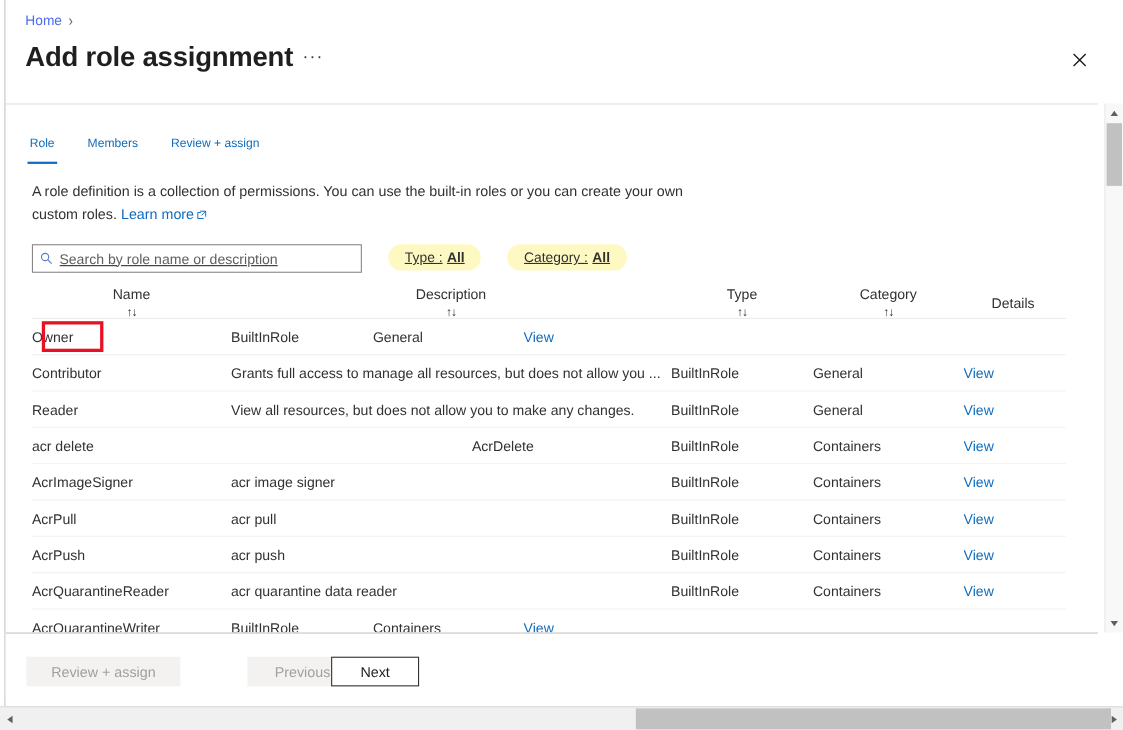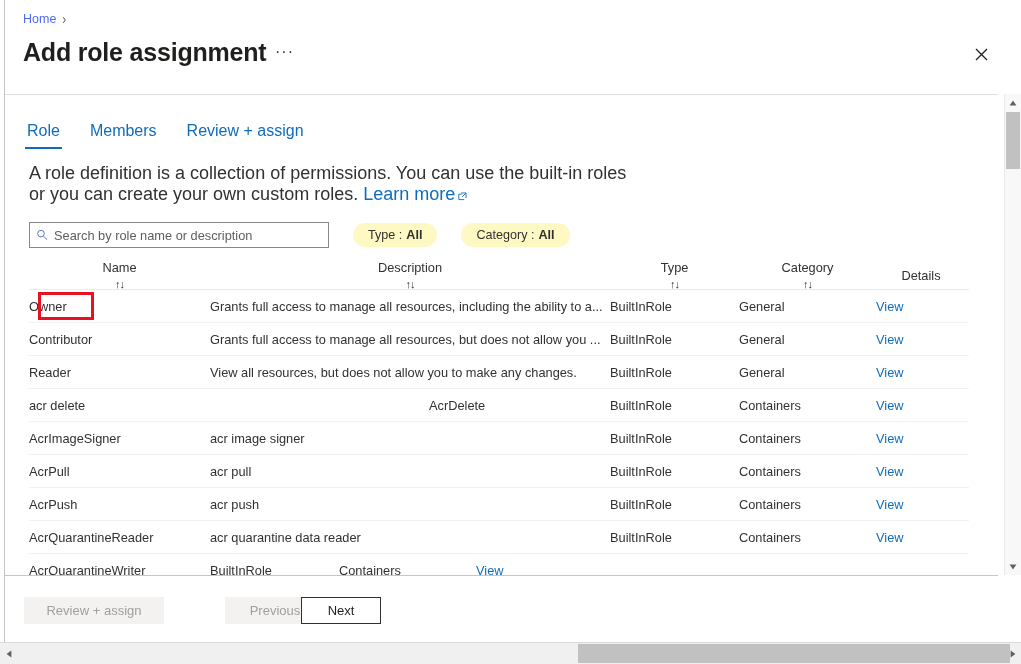--- a/index.html
+++ b/index.html
@@ -99,21 +99,21 @@
 
   
   .tabs {
     position: absolute;
     left: 18px;
     top: 24px;
     display: flex;
     gap: 22px;
   }
   .tab {
-    font-size: 16px;
+    font-size: 11px;
     color: #0f6cbd;
     padding: 3px 4px 9px 4px;
     cursor: pointer;
     position: relative;
     line-height: 18px;
   }
   .tab.selected::after {
     content: "";
     position: absolute;
     left: 2px;
@@ -122,41 +122,41 @@
     height: 2px;
     background: #0f6cbd;
   }
 
   
   .description {
     position: absolute;
     left: 24px;
     top: 68px;
     width: 610px;
-    font-size: 18px;
+    font-size: 13px;
     line-height: 21px;
     color: #323130;
   }
   .inline-link {
     color: #0f6cbd;
     cursor: pointer;
   }
   .ext-icon {
     display: inline-block;
     margin-left: 3px;
     vertical-align: -1px;
   }
 
   
   .filter-row {
     position: absolute;
     left: 24px;
     top: 127px;
     display: flex;
-    align-items: center;
+    text-decoration: underline;
   }
   .search-box {
     width: 300px;
     height: 26px;
     border: 1px solid #8a8886;
     background: #ffffff;
     display: flex;
     align-items: center;
     padding: 0 6px;
     box-sizing: border-box;
@@ -453,21 +453,20 @@
           <span>Category</span>
           <span class="sort-icon">↑↓</span>
         </div>
         <div class="th c-details">
           <span>Details</span>
         </div>
       </div>
       <div id="table-body">
           <div class="row">
             <div class="cell c-name">Owner</div>
-            <div class="cell c-description">Grants full access to manage all resources, including the ability to a...</div>
             <div class="cell c-type">BuiltInRole</div>
             <div class="cell c-category">General</div>
             <div class="cell c-details"><span class="view-link">View</span></div>
           </div>
           <div class="row">
             <div class="cell c-name">Contributor</div>
             <div class="cell c-description">Grants full access to manage all resources, but does not allow you ...</div>
             <div class="cell c-type">BuiltInRole</div>
             <div class="cell c-category">General</div>
             <div class="cell c-details"><span class="view-link">View</span></div>

